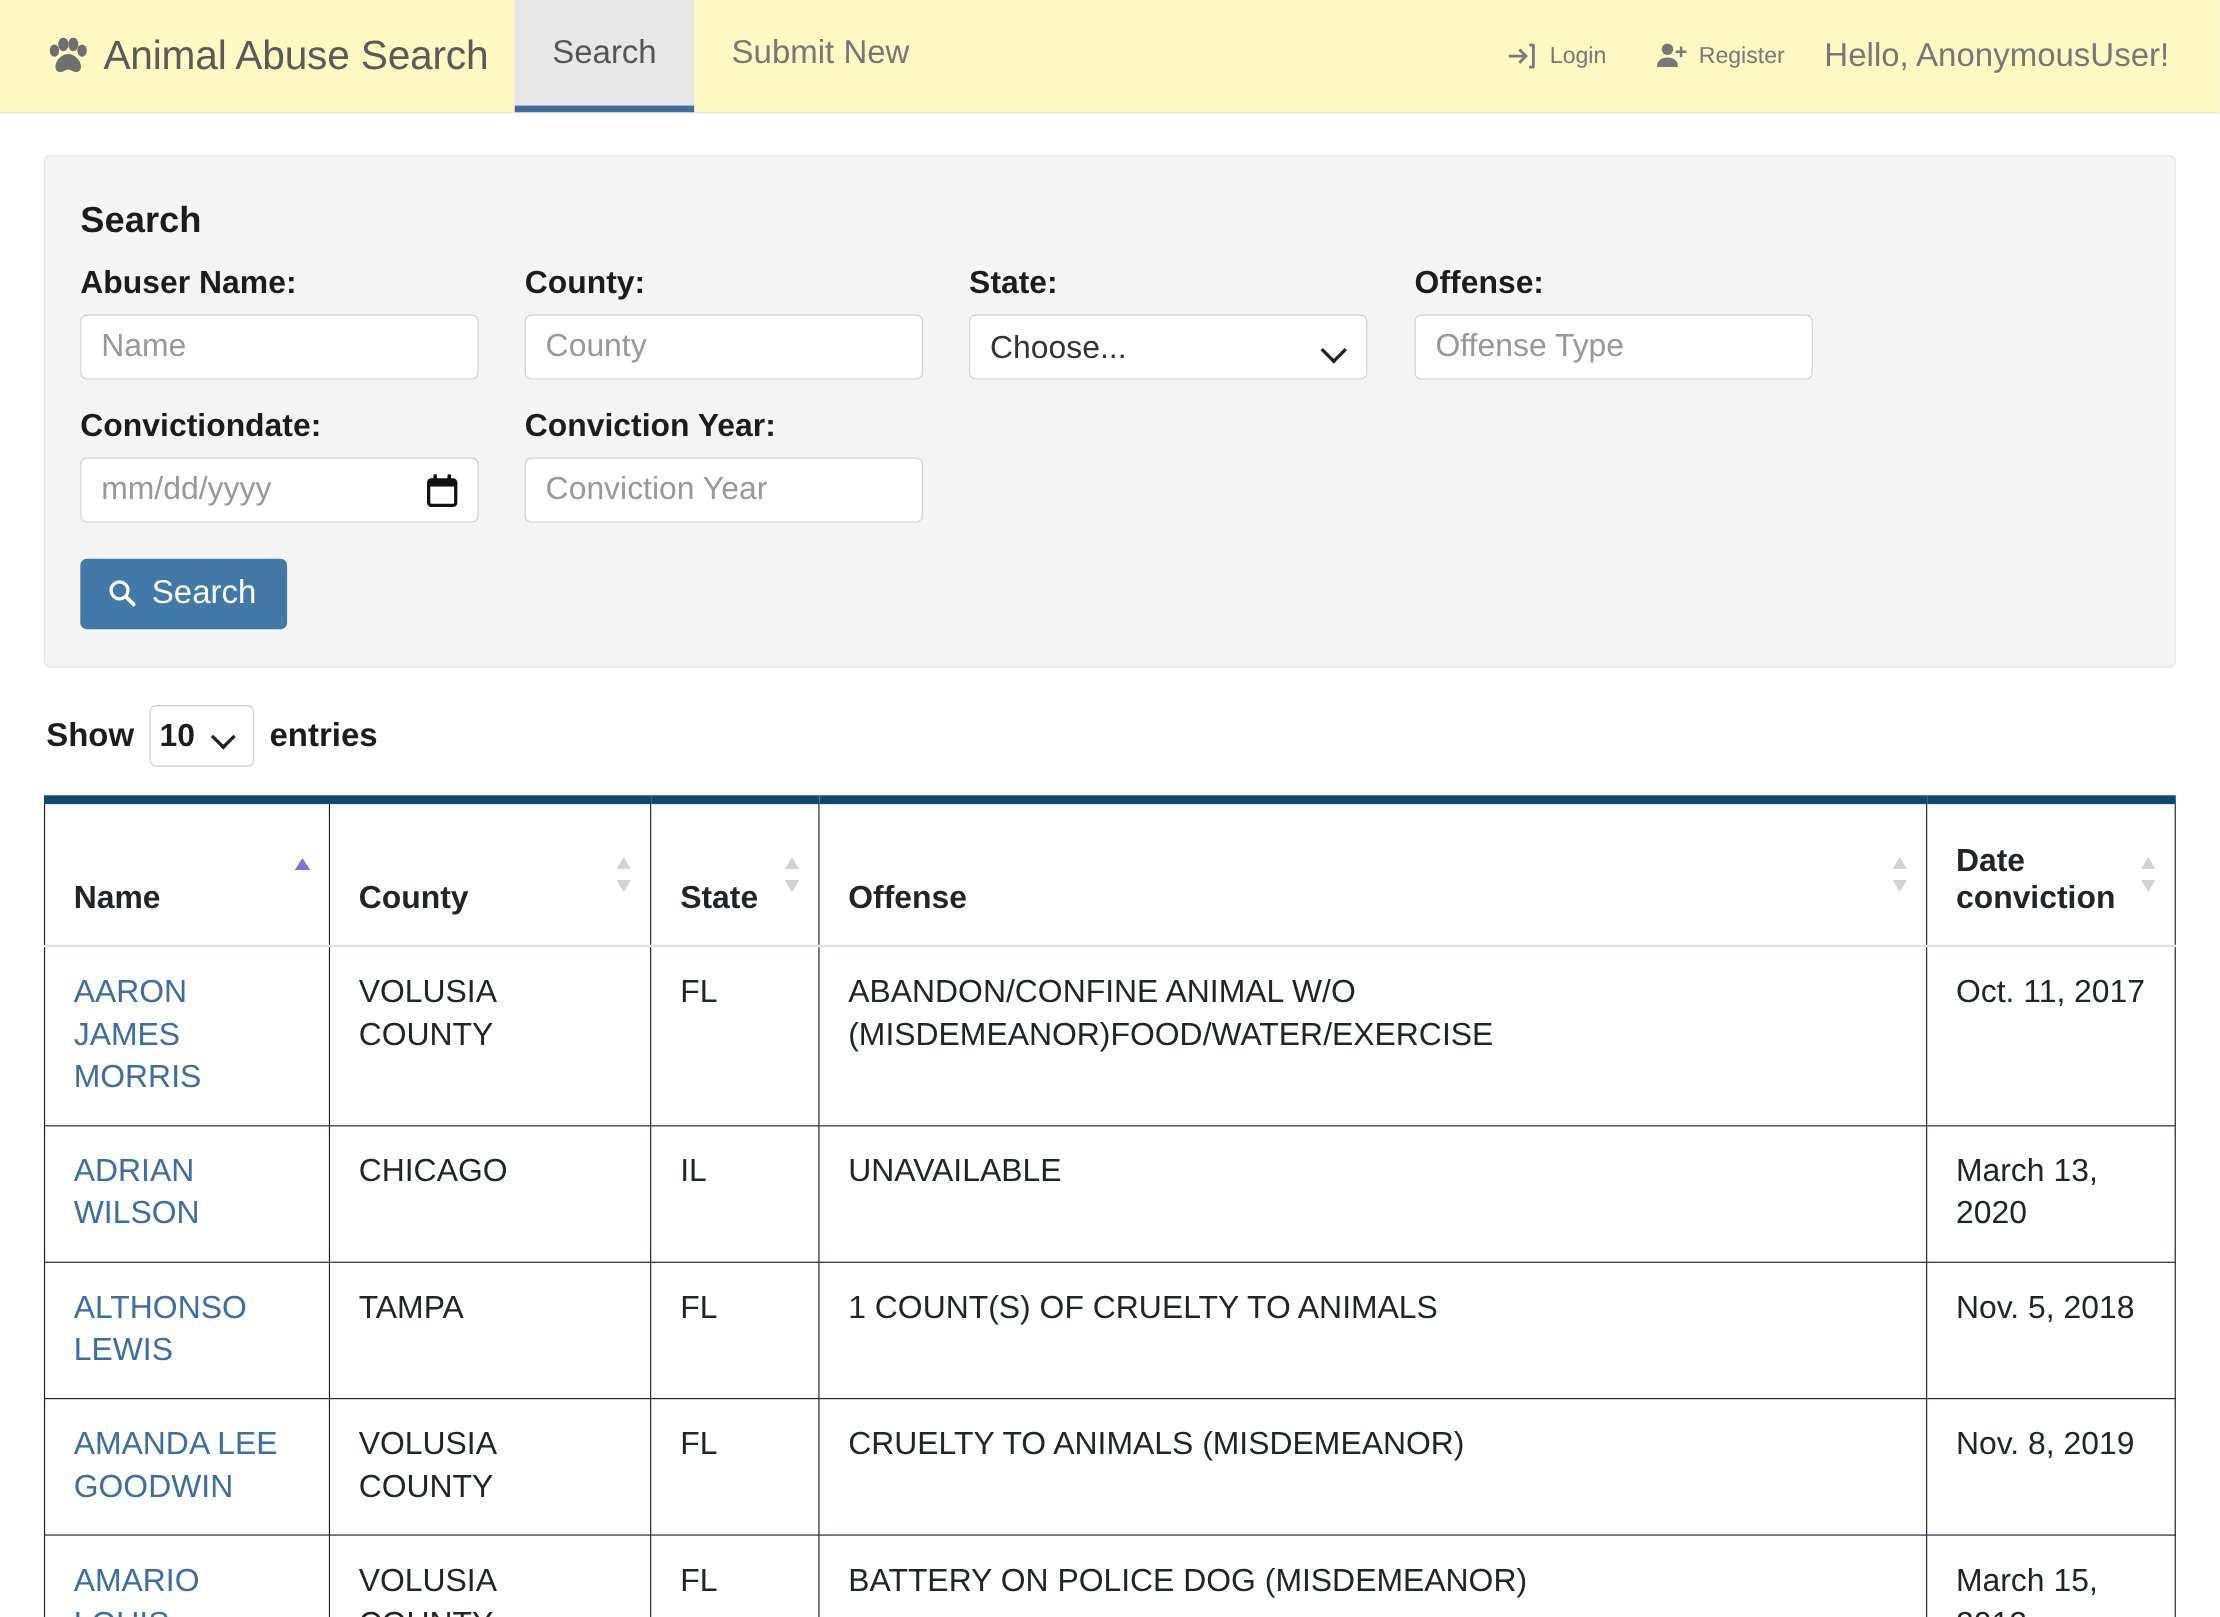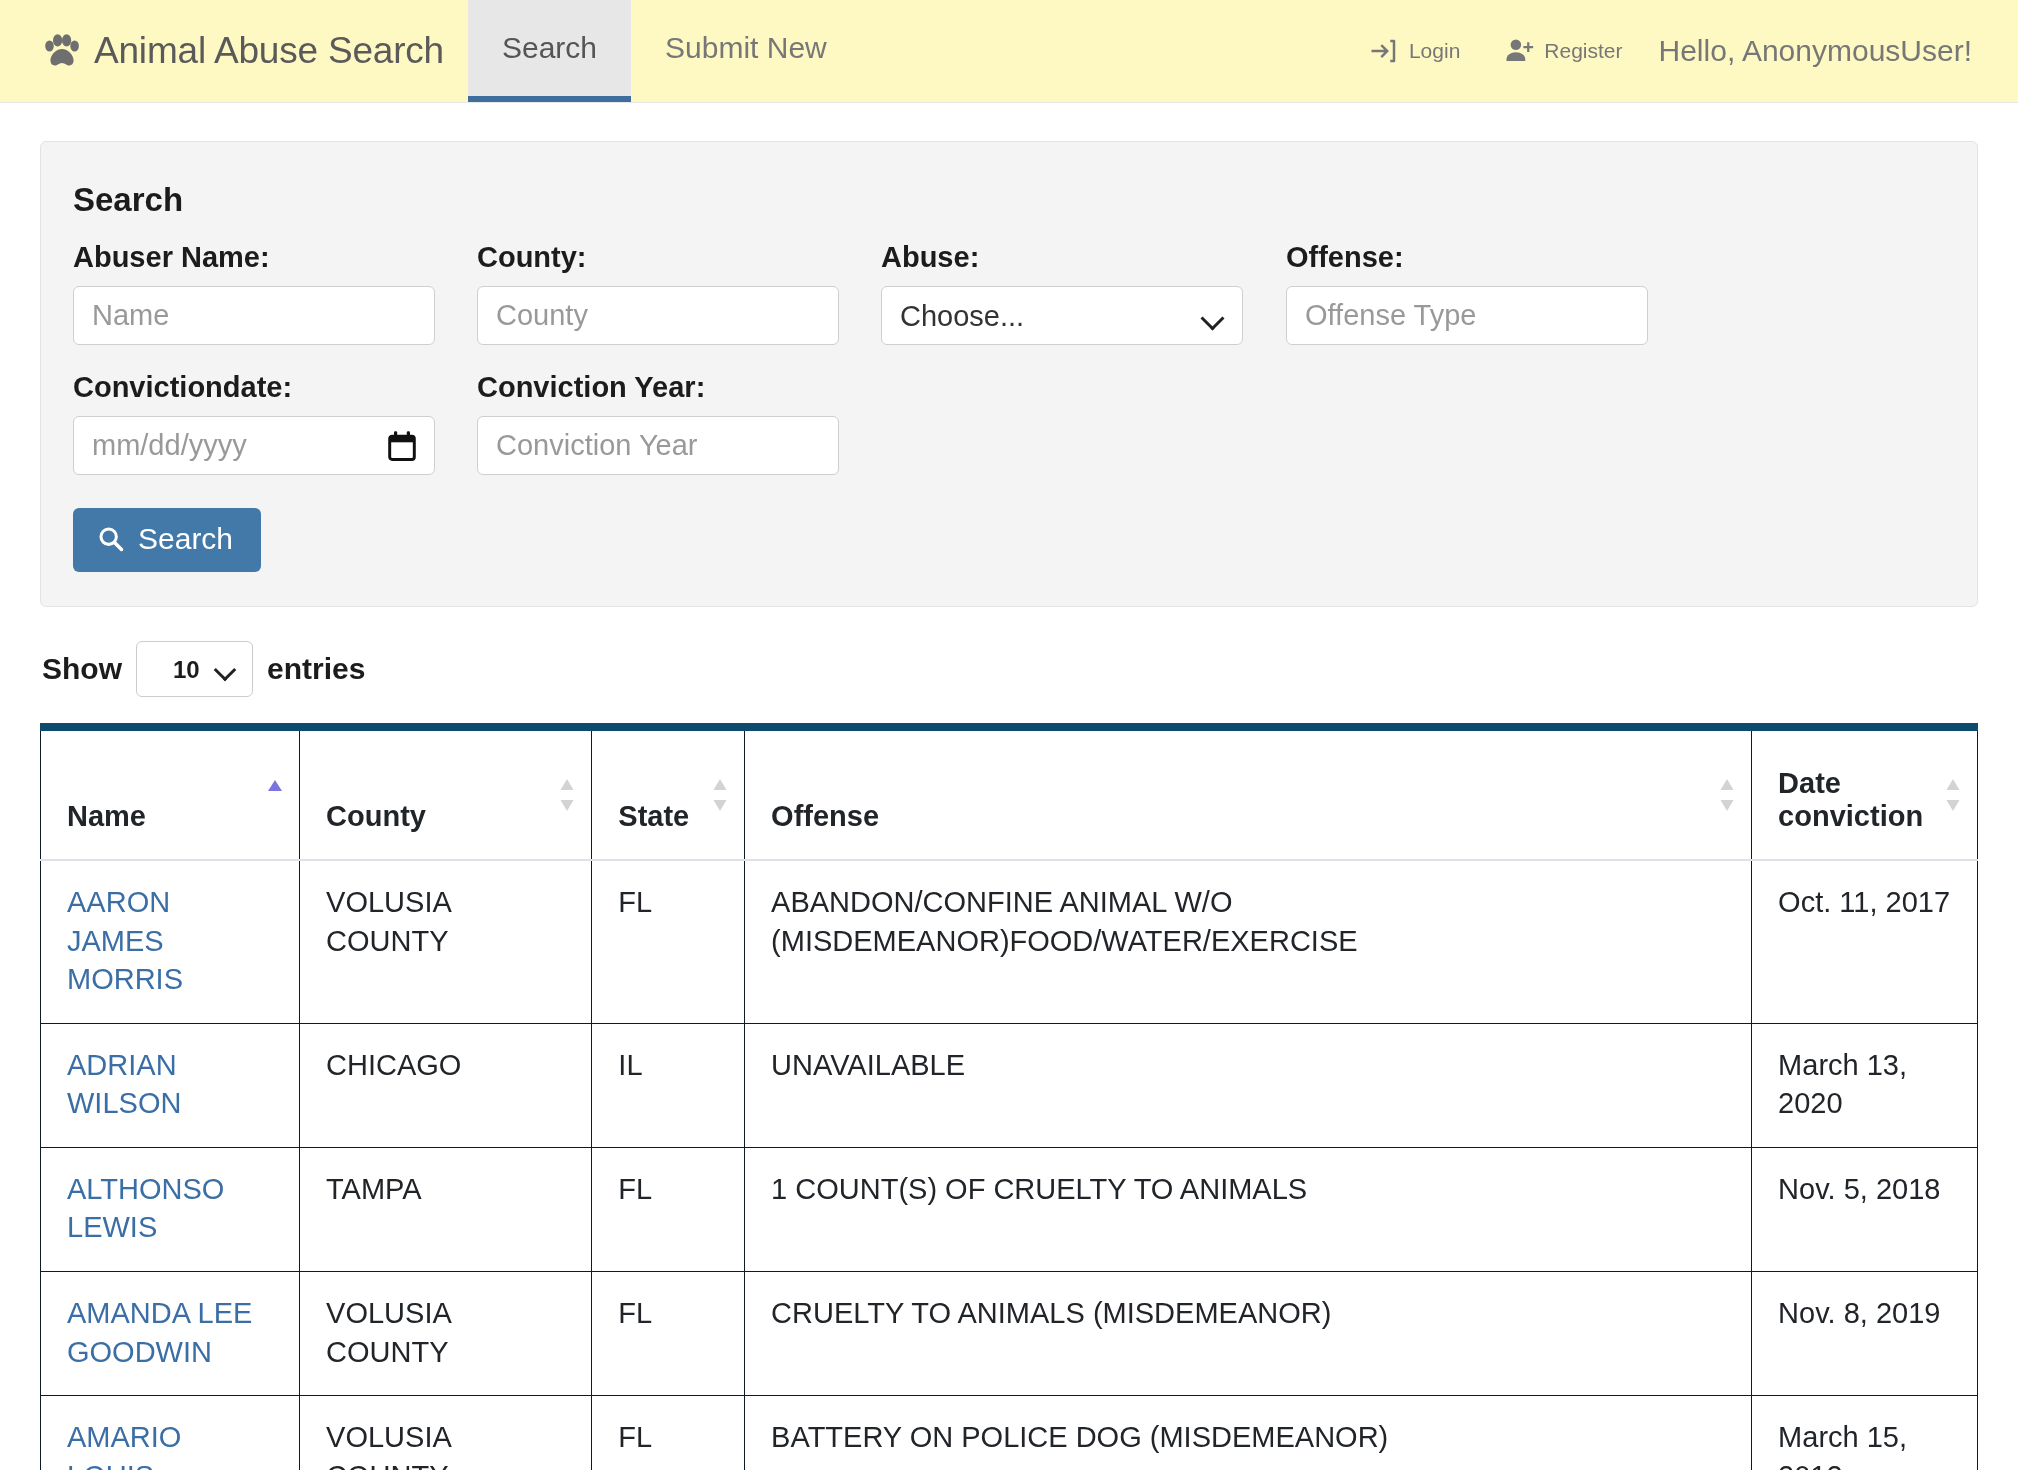--- a/index.html
+++ b/index.html
@@ -171,24 +171,24 @@
     font-weight: bold;
     color: #1c1c1c;
   }
   .entries-select-wrap { position: relative; }
   .entries-select {
     appearance: none; -webkit-appearance: none;
     height: 56px;
     border: 1px solid #cccccc;
     border-radius: 6px;
     background: #ffffff;
-    font-size: 24px;
+    font-size: 29px;
     font-weight: bold;
     color: #1c1c1c;
-    padding: 0 52px 0 36px;
+    padding: 0 52px 0 8px;
     font-family: "Liberation Sans", sans-serif;
     outline: none;
     cursor: pointer;
   }
   .entries-select-wrap::after {
     content: "";
     position: absolute;
     right: 20px; top: 21px;
     width: 13px; height: 13px;
     border-right: 3px solid #222;
@@ -284,21 +284,21 @@
   <div class="form-row">
     <div class="form-col c1">
       <label class="form-label">Abuser Name:</label>
       <input class="control" type="text" placeholder="Name" style="">
     </div>
     <div class="form-col c2">
       <label class="form-label">County:</label>
       <input class="control" type="text" placeholder="County" style="">
     </div>
     <div class="form-col c3">
-      <label class="form-label">Abuse:</label>
+      <label class="form-label">State:</label>
       <div class="select-wrap">
         <select class="control">
           <option>Choose...</option>
         </select>
       </div>
     </div>
     <div class="form-col c4">
       <label class="form-label">Offense:</label>
       <input class="control" type="text" placeholder="Offense Type" style="">
     </div>

